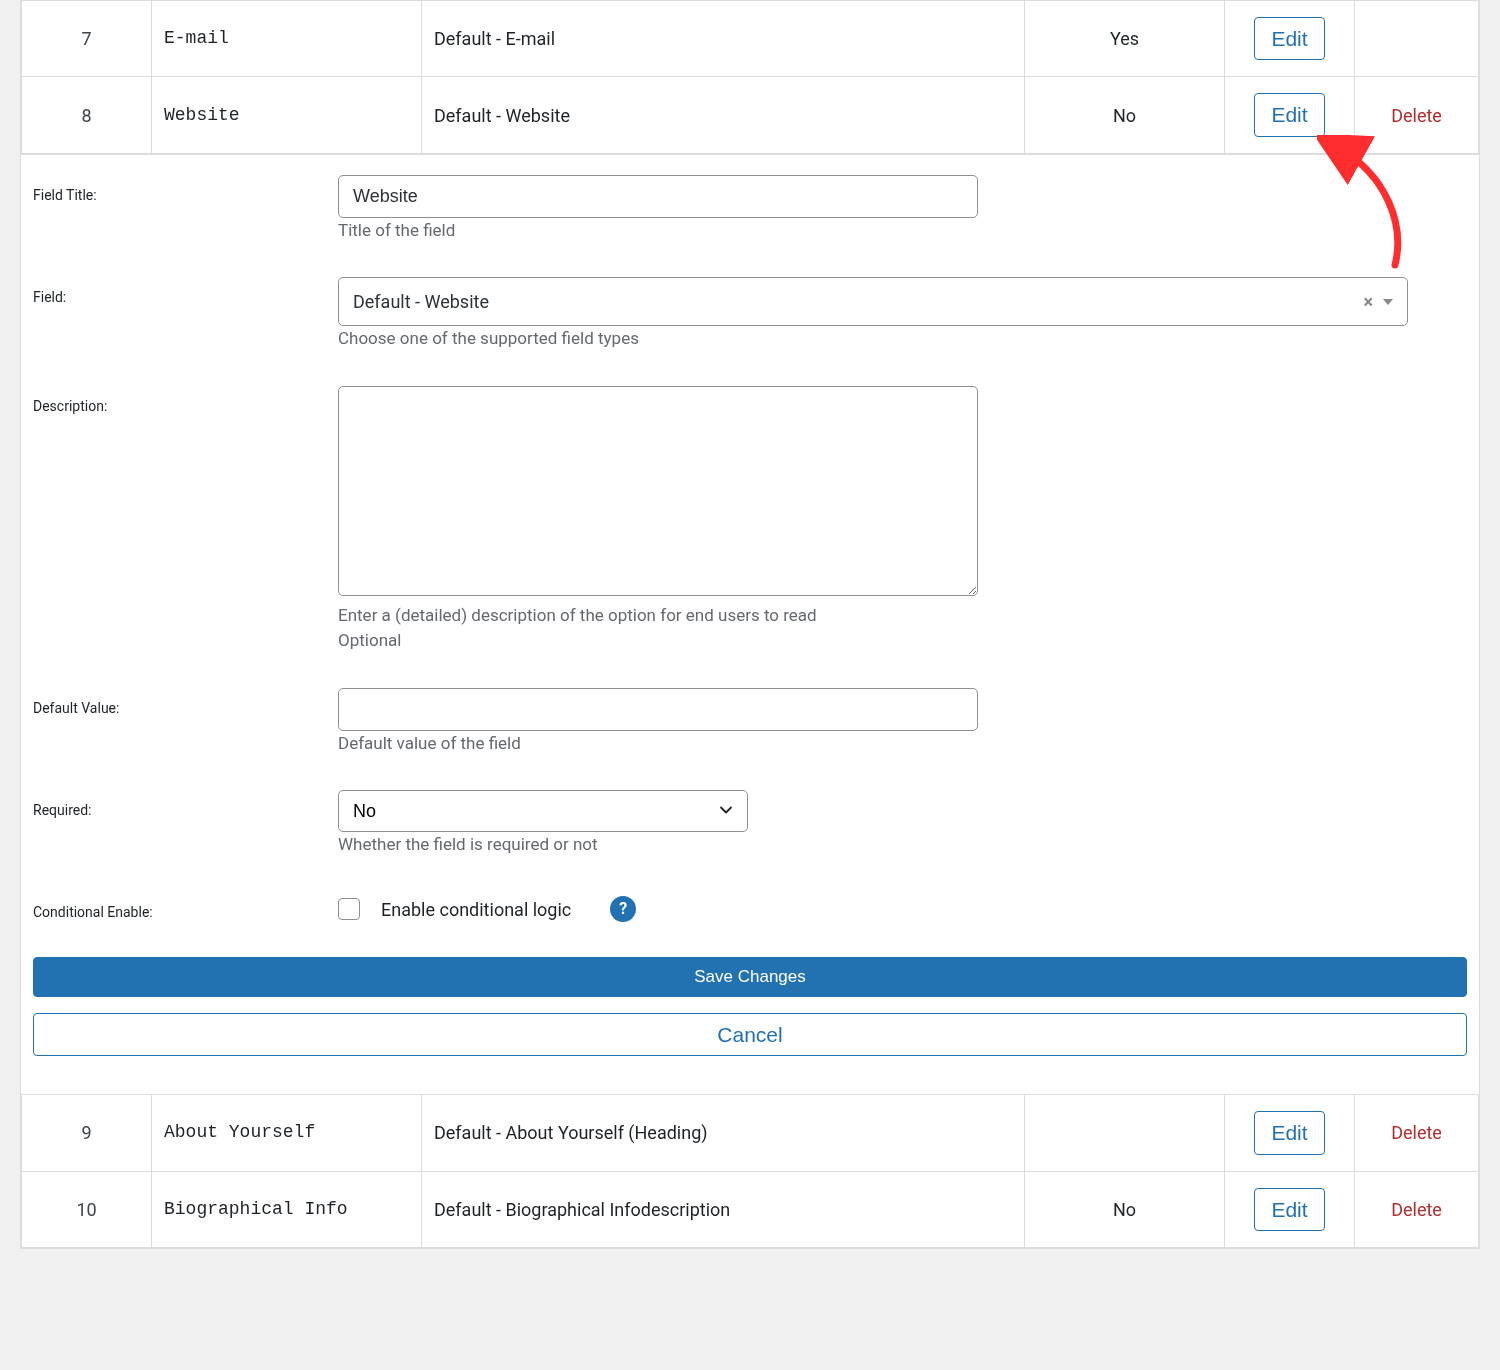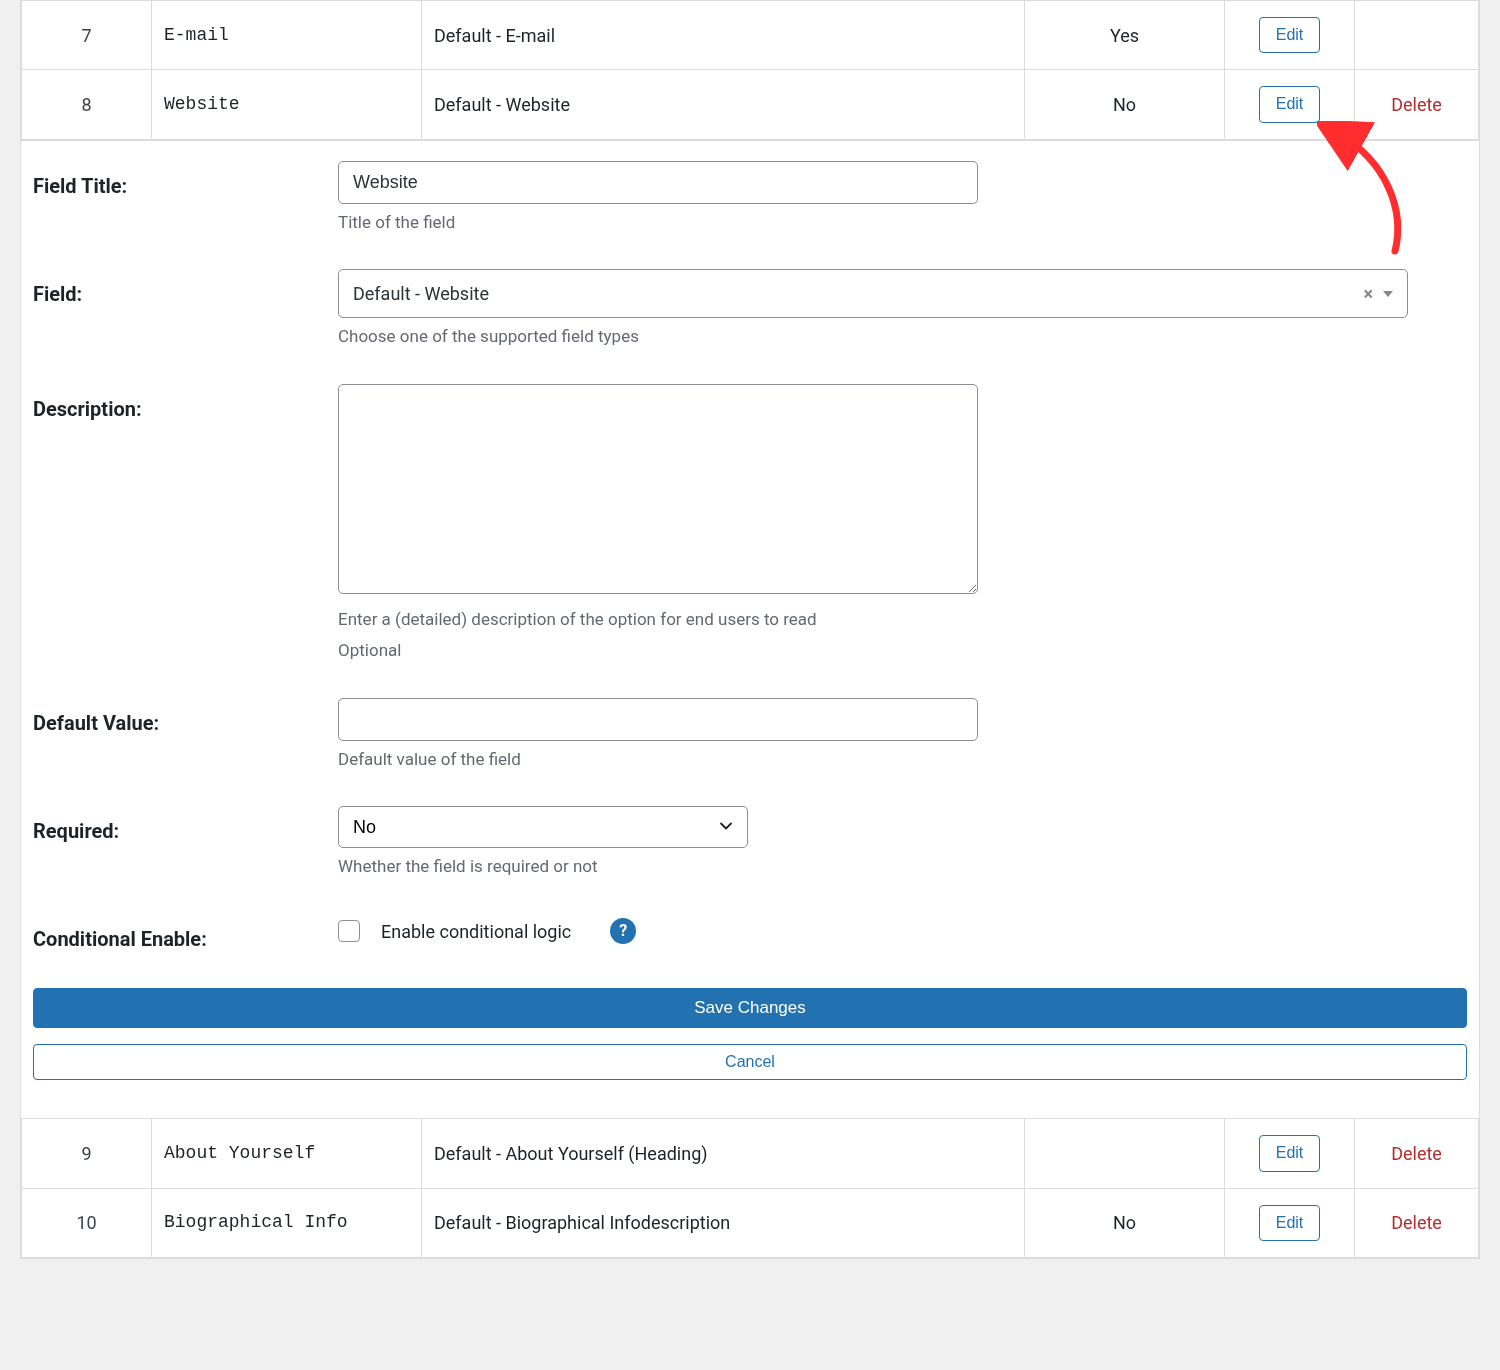--- a/index.html
+++ b/index.html
@@ -38,51 +38,51 @@
     .col-req { width: 200px; text-align: center; }
     .col-edit { width: 130px; text-align: center; }
     .col-del { width: 124px; text-align: center; }
     .btn {
       display: inline-block;
       border: 1px solid #2271b1;
       color: #2271b1;
       background: #fff;
       border-radius: 4px;
       padding: 6px 16px;
-      font-size: 16px;
+      font-size: 21px;
       cursor: pointer;
       line-height: 1.4;
     }
     .link-delete {
       color: #b32d2e;
       cursor: pointer;
       font-size: 18px;
     }
     .form-area {
       padding: 20px 12px 10px 12px;
       border-top: 1px solid #dcdcde;
       position: relative;
     }
     .form-row {
       display: flex;
       align-items: flex-start;
       margin-bottom: 34px;
     }
     .form-label {
       width: 305px;
-      font-weight: 700;
-      font-size: 20px;
+      font-weight: 400;
+      font-size: 14px;
       padding-top: 10px;
       flex-shrink: 0;
     }
     .form-control-area { flex: 1; }
     .help-text {
       color: #646970;
       font-size: 17px;
-      margin-top: 6px;
+      margin-top: 0;
     }
     .text-input {
       width: 640px;
       padding: 10px 14px;
       font-size: 18px;
       border: 1px solid #8c8f94;
       border-radius: 5px;
       background: #fff;
       color: #2c3338;
     }

